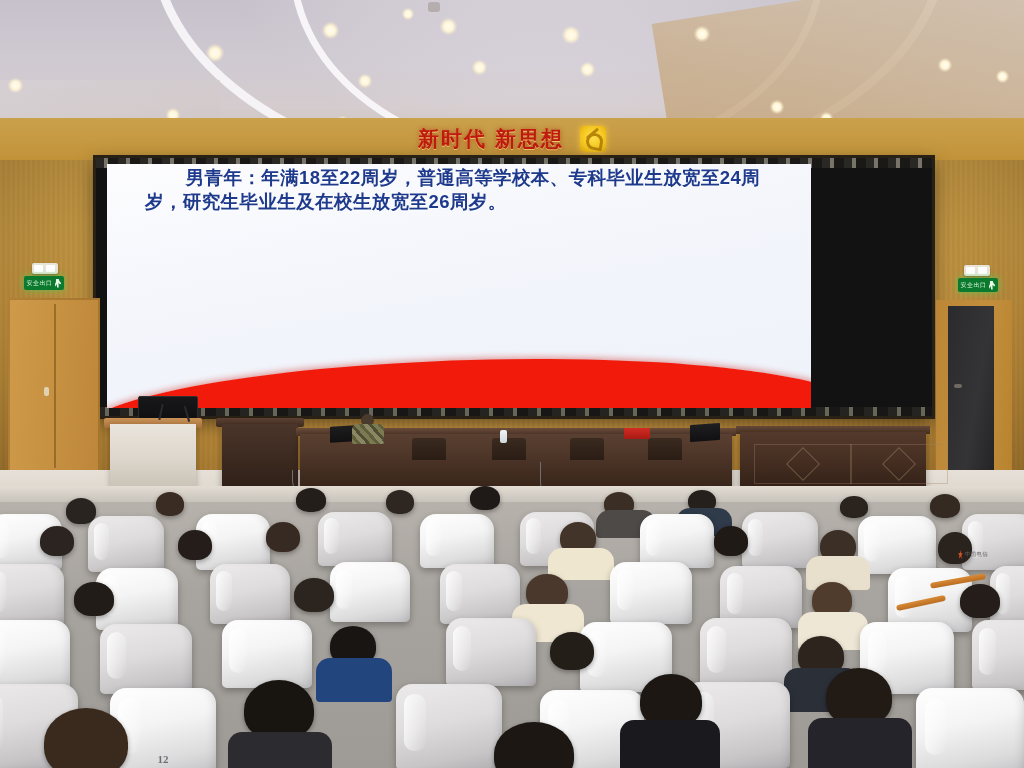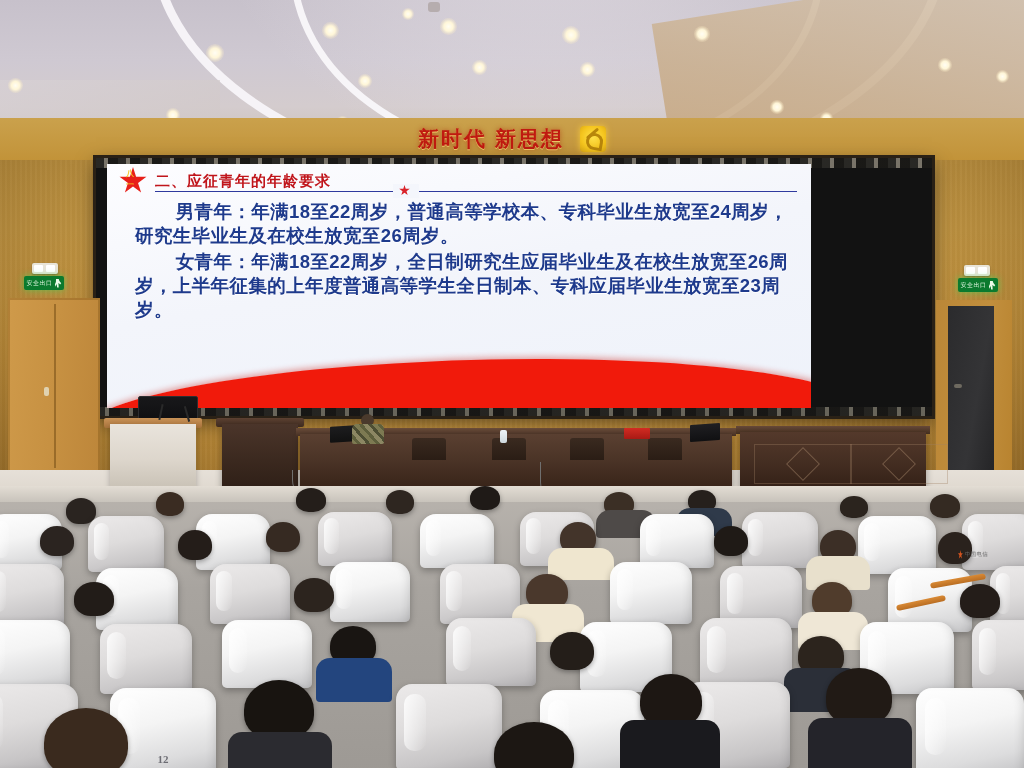--- a/index.html
+++ b/index.html
@@ -68,21 +68,21 @@
   .star .s5{position:absolute;inset:0;background:#e8201a;
     clip-path:polygon(50% 0%,61% 35%,98% 35%,68% 57%,79% 91%,50% 70%,21% 91%,32% 57%,2% 35%,39% 35%);
     filter:drop-shadow(0 1px 1px rgba(0,0,0,.3));}
   .star .mark{position:absolute;left:50%;top:44%;transform:translate(-50%,-50%);
     font-size:8px;color:#f6c521;font-weight:700;}
   .slide-title{color:#c0151b;font-size:15px;font-weight:700;white-space:nowrap;letter-spacing:1px;}
   .rule{position:absolute;left:48px;right:14px;top:27px;height:0;border-top:1.6px solid #2f3a9e;}
   .rule-gap{position:absolute;left:286px;top:20px;width:26px;height:14px;background:#f4f6fc;}
   .ministar{position:absolute;left:292px;top:21px;width:11px;height:11px;background:#d9232a;
     clip-path:polygon(50% 0%,61% 35%,98% 35%,68% 57%,79% 91%,50% 70%,21% 91%,32% 57%,2% 35%,39% 35%);}
-  .slide-body{padding:2px 22px 0 28px;}
+  .slide-body{padding:2px 22px 0 38px;}
   .para{color:#1e3a8c;font-size:18.5px;font-weight:700;line-height:1.30;letter-spacing:0.4px;
     text-indent:2.2em;margin:0 0 2px 0;text-shadow:0 1px 0 rgba(255,255,255,.9);}
   .swoosh{position:absolute;left:-30px;bottom:-16px;width:790px;height:64px;
     background:#f11a0b;border-radius:50%/100% 100% 0 0;transform:rotate(-1.6deg);
     box-shadow:0 -2px 6px rgba(200,20,10,.4);}
   .swoosh2{position:absolute;left:-10px;bottom:-28px;width:800px;height:58px;
     background:#c40e06;border-radius:50%/100% 100% 0 0;transform:rotate(-1.2deg);}
 
   
   .doorframe{position:absolute;background:#c08c3b;}
@@ -228,33 +228,22 @@
     <span class="banner-txt">新时代 新思想</span>
     <span class="emblem"></span>
   </div>
 
   <div class="ledwall">
     <div class="led-topstrip"></div>
     <div class="led-botstrip"></div>
   </div>
 
   <div class="slide">
-    <div class="slide-head">
-      <span class="star">
-        <span class="s5"></span>
-        <span class="mark">八一</span>
-      </span>
-      <span class="slide-title">二、应征青年的年龄要求</span>
-      <span class="rule"></span>
-      <span class="rule-gap"></span>
-      <span class="ministar"></span>
-    </div>
     <div class="slide-body">
       <p class="para">男青年：年满18至22周岁，普通高等学校本、专科毕业生放宽至24周岁，研究生毕业生及在校生放宽至26周岁。</p>
-      <p class="para">女青年：年满18至22周岁，全日制研究生应届毕业生及在校生放宽至26周岁，上半年征集的上年度普通高等学生全日制本、专科应届毕业生放宽至23周岁。</p>
     </div>
     <div class="swoosh2"></div>
     <div class="swoosh"></div>
   </div>
 
   <div class="doorframe door-l"></div>
   <div class="knob-l"></div>
   <div class="emlight emlight-l"></div>
   <div class="exit exit-l">
     <span class="etx">安全出口</span>

